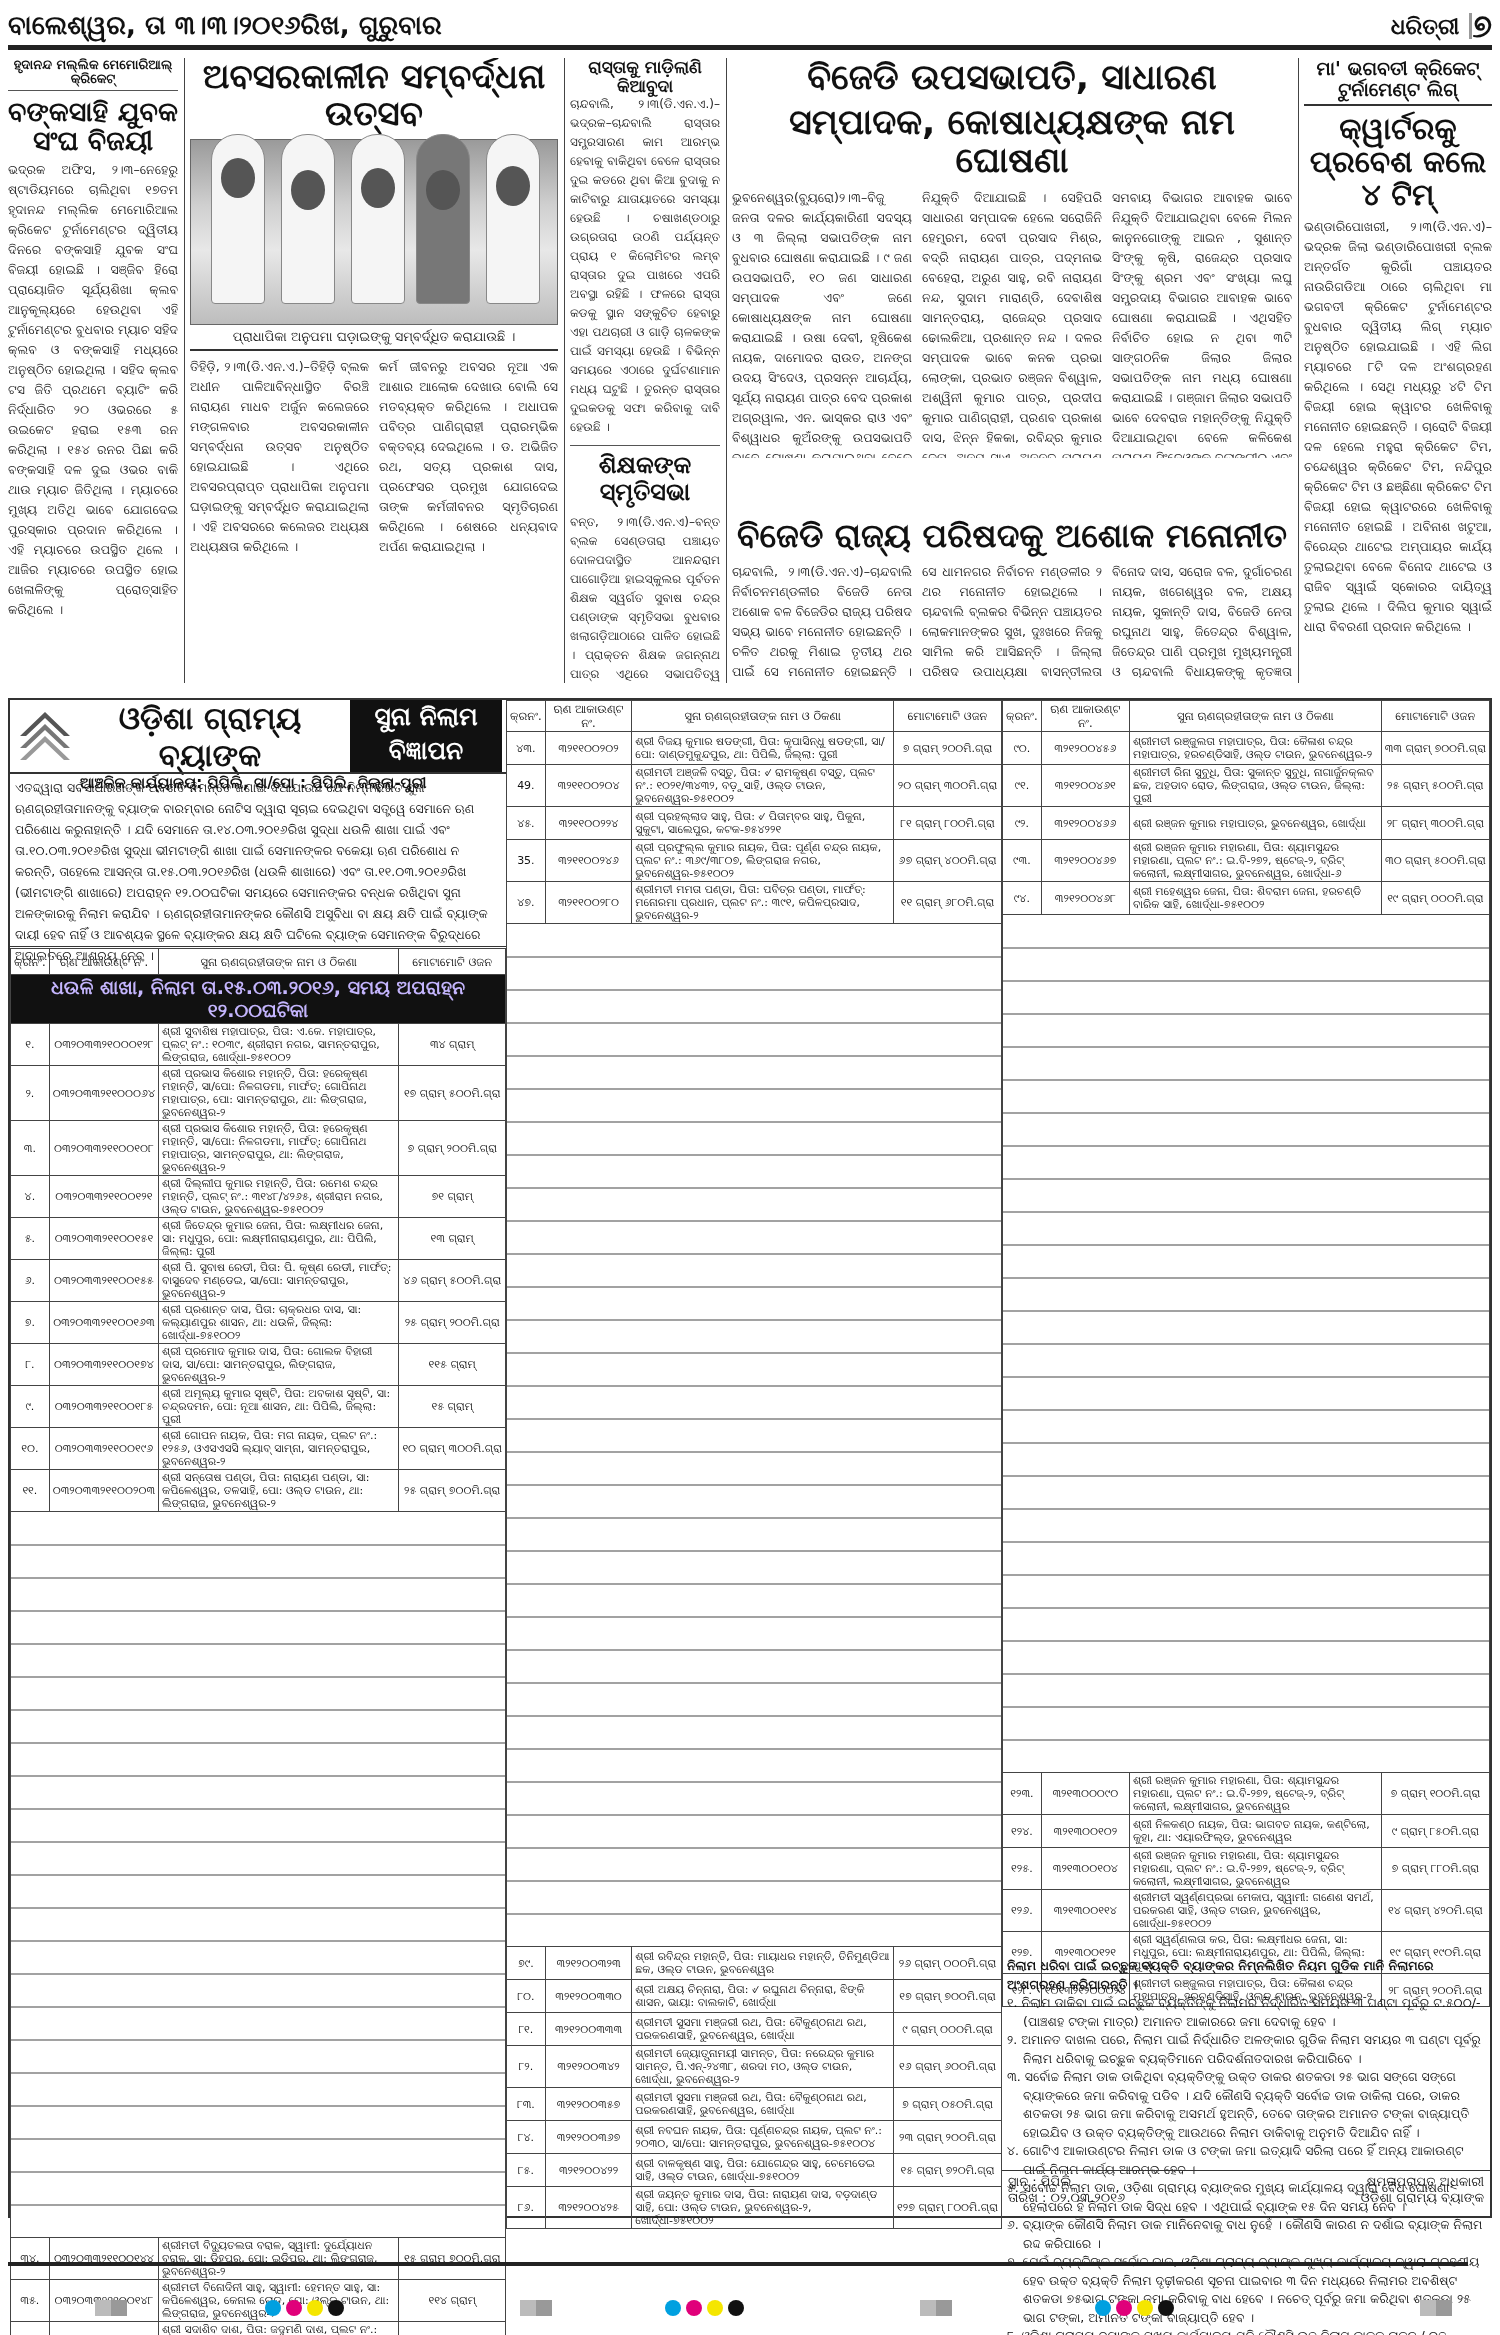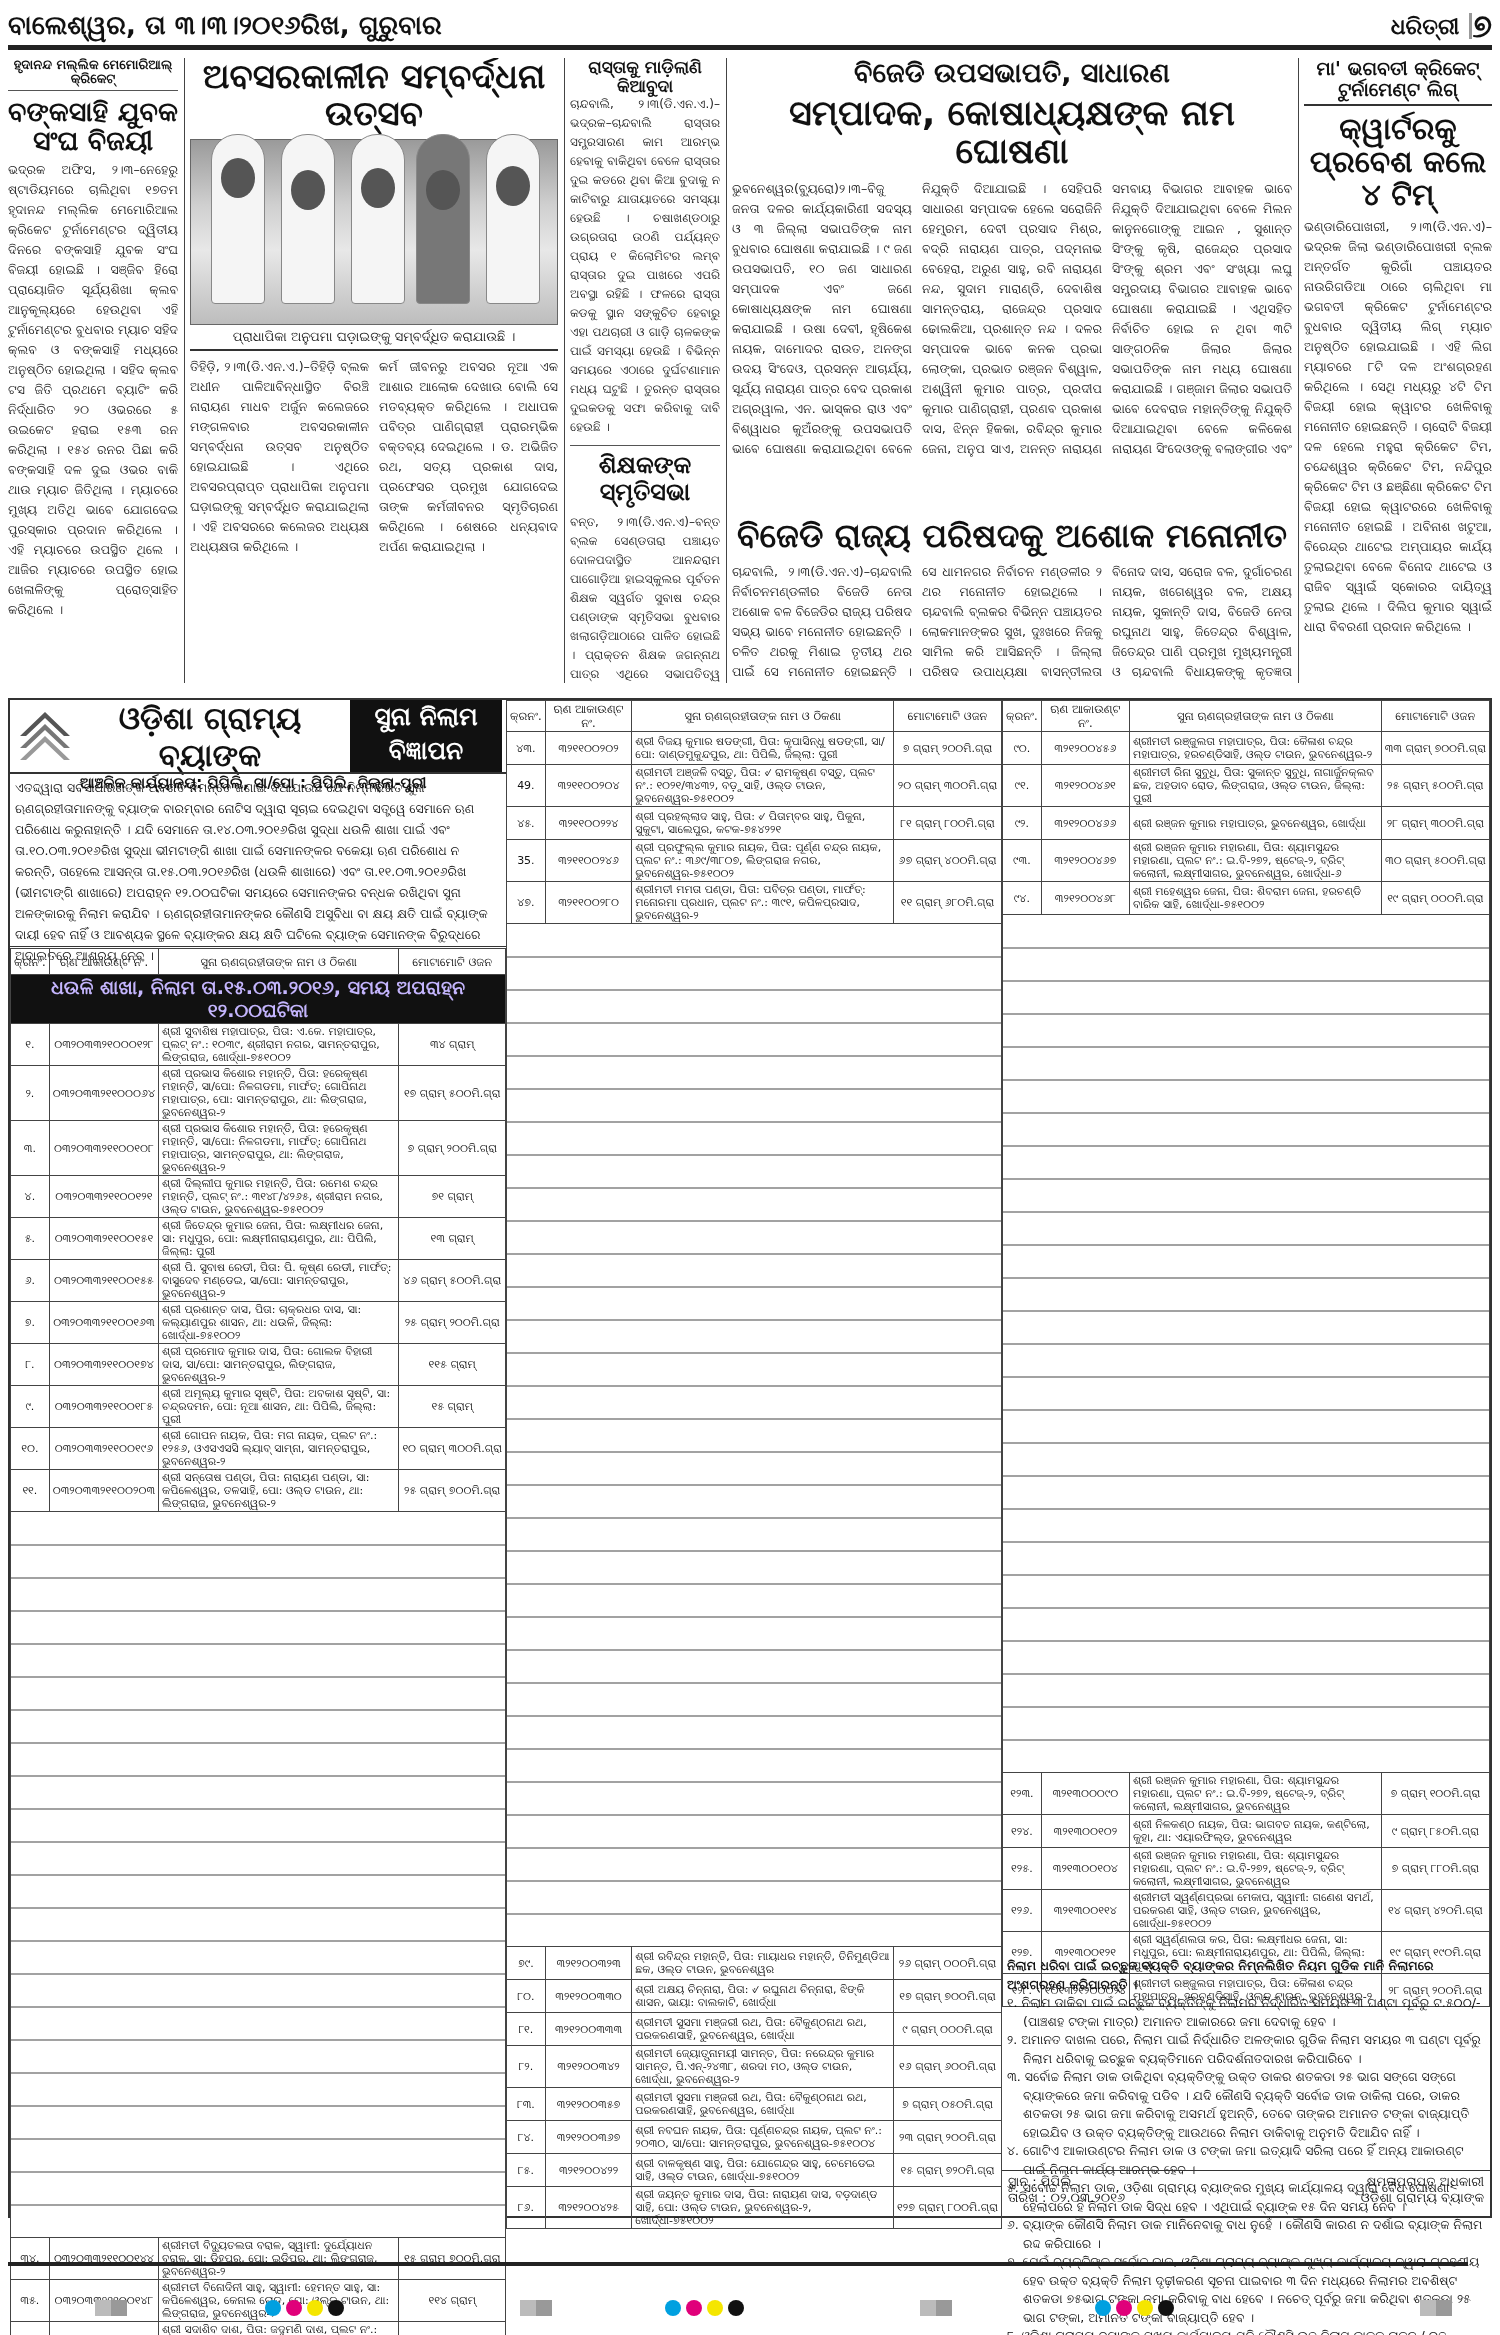--- a/index.html
+++ b/index.html
@@ -87,21 +87,21 @@
 
   <div class="col" style="left:562px;top:0;width:150px;height:625px;">
     <div class="hl" style="font-size:17px;">ରାସ୍ତାକୁ ମାଡ଼ିଲାଣି କିଆବୁଦା</div>
     <div class="body" style="font-size:12px;line-height:19px;">ଚାନ୍ଦବାଲି, ୨।୩(ଡି.ଏନ.ଏ.)– ଭଦ୍ରକ–ଚାନ୍ଦବାଲି ରାସ୍ତାର ସମ୍ପ୍ରସାରଣ କାମ ଆରମ୍ଭ ହେବାକୁ ବାକିଥିବା ବେଳେ ରାସ୍ତାର ଦୁଇ କଡରେ ଥିବା କିଆ ବୁଦାକୁ ନ କାଟିବାରୁ ଯାତାୟାତରେ ସମସ୍ୟା ହେଉଛି । ଚଷାଖଣ୍ଡଠାରୁ ଉଗ୍ରତାରା ଉଠଣି ପର୍ଯ୍ୟନ୍ତ ପ୍ରାୟ ୧ କିଲୋମିଟର ଲମ୍ବ ରାସ୍ତାର ଦୁଇ ପାଖରେ ଏପରି ଅବସ୍ଥା ରହିଛି । ଫଳରେ ରାସ୍ତା କଡକୁ ସ୍ଥାନ ସଙ୍କୁଚିତ ହେବାରୁ ଏହା ପଥଚାରୀ ଓ ଗାଡ଼ି ଚାଳକଙ୍କ ପାଇଁ ସମସ୍ୟା ହେଉଛି । ବିଭିନ୍ନ ସମୟରେ ଏଠାରେ ଦୁର୍ଘଟଣାମାନ ମଧ୍ୟ ଘଟୁଛି । ତୁରନ୍ତ ରାସ୍ତାର ଦୁଇକଡକୁ ସଫା କରିବାକୁ ଦାବି ହେଉଛି ।</div>
     <div class="hl" style="font-size:24px;margin:8px 0;border-top:1px solid #555;padding-top:6px;">ଶିକ୍ଷକଙ୍କ ସ୍ମୃତିସଭା</div>
     <div class="body" style="font-size:12px;line-height:19px;">ବନ୍ତ, ୨।୩(ଡି.ଏନ.ଏ)–ବନ୍ତ ବ୍ଲକ ସେଣ୍ଡତାରା ପଞ୍ଚାୟତ ଦୋଳପଦାସ୍ଥିତ ଆନନ୍ଦରାମ ପାଗୋଡ଼ିଆ ହାଇସ୍କୁଲର ପୂର୍ବତନ ଶିକ୍ଷକ ସ୍ୱର୍ଗତ ସୁବାଷ ଚନ୍ଦ୍ର ପଣ୍ଡାଙ୍କ ସ୍ମୃତିସଭା ବୁଧବାର ଖଲାଗଡ଼ିଆଠାରେ ପାଳିତ ହୋଇଛି । ପ୍ରାକ୍ତନ ଶିକ୍ଷକ ଜଗନ୍ନାଥ ପାତ୍ର ଏଥିରେ ସଭାପତିତ୍ୱ କରିଥିଲେ । ଉକ୍ତ ସଭାରେ ପ୍ରାକ୍ତନ ରାଜ୍ୟ ମାଧ୍ୟମିକ ଶିକ୍ଷକ ସଂଘର ସମ୍ପାଦକ ରଘୁନାଥ ସାହୁ, ଜିଲ୍ଲା ମାଧ୍ୟମିକ ଶିକ୍ଷକ ସଂଘ ସଭାପତି ଉପେନ୍ଦ୍ର ପ୍ରସାଦ ପାଢ଼ୀ, ବ୍ଲକ ମାଧ୍ୟମିକ ଶିକ୍ଷକ ସଂଘ ସମ୍ପାଦକ ଶଶୀ ଶେଖର କରଶର୍ମା, ରାଜ୍ୟ କୃଷକ ମୋର୍ଚ୍ଚା କୋଷାଧ୍ୟକ୍ଷ ଶଙ୍କର୍ଷଣ ଜେନା ପ୍ରମୁଖ ସ୍ୱର୍ଗତ ଶିକ୍ଷକଙ୍କର କର୍ତ୍ତବ୍ୟ ନିଷ୍ଠ ସମ୍ପର୍କରେ କହିଥିଲେ ।</div>
   </div>
   <div class="rule-v" style="left:718px;top:0;height:625px;"></div>
 
   <div class="col" style="left:724px;top:0;width:560px;height:400px;">
-    <div class="hl" style="font-size:27px;">ବିଜେଡି ଉପସଭାପତି, ସାଧାରଣ</div>
+    <div class="hl" style="font-size:35px;">ବିଜେଡି ଉପସଭାପତି, ସାଧାରଣ</div>
     <div class="hl" style="font-size:35px;margin-top:6px;">ସମ୍ପାଦକ, କୋଷାଧ୍ୟକ୍ଷଙ୍କ ନାମ ଘୋଷଣା</div>
     <div style="display:flex;gap:10px;margin-top:8px;">
       <div class="body" style="flex:1;">ଭୁବନେଶ୍ୱର(ବ୍ୟୁରୋ)୨।୩–ବିଜୁ ଜନତା ଦଳର କାର୍ଯ୍ୟକାରିଣୀ ସଦସ୍ୟ ଓ ୩ ଜିଲ୍ଲା ସଭାପତିଙ୍କ ନାମ ବୁଧବାର ଘୋଷଣା କରାଯାଇଛି । ୯ ଜଣ ଉପସଭାପତି, ୧୦ ଜଣ ସାଧାରଣ ସମ୍ପାଦକ ଏବଂ ଜଣେ କୋଷାଧ୍ୟକ୍ଷଙ୍କ ନାମ ଘୋଷଣା କରାଯାଇଛି । ଉଷା ଦେବୀ, ହୃଷିକେଶ ନାୟକ, ଦାମୋଦର ରାଉତ, ଅନଙ୍ଗ ଉଦୟ ସିଂଦେଓ, ପ୍ରସନ୍ନ ଆଚାର୍ଯ୍ୟ, ସୂର୍ଯ୍ୟ ନାରାୟଣ ପାତ୍ର ବେଦ ପ୍ରକାଶ ଅଗ୍ରୱାଲ, ଏନ. ଭାସ୍କର ରାଓ ଏବଂ ବିଶ୍ୱାଧର କୁଅଁରଙ୍କୁ ଉପସଭାପତି ଭାବେ ଘୋଷଣା କରାଯାଇଥିବା ବେଳେ ରାଜ୍ୟ ଶ୍ରମିକଲ୍ୟାଣ ବୋର୍ଡର ଅଧ୍ୟକ୍ଷ ଥିବା ସୁବାସ ସିଂଙ୍କୁ କୋଷାଧ୍ୟକ୍ଷ ଭାବେ</div>
       <div class="body" style="flex:1;">ନିଯୁକ୍ତି ଦିଆଯାଇଛି । ସେହିପରି ସାଧାରଣ ସମ୍ପାଦକ ହେଲେ ସରୋଜିନି ହେମ୍ବ୍ରମ, ଦେବୀ ପ୍ରସାଦ ମିଶ୍ର, ବଦ୍ରି ନାରାୟଣ ପାତ୍ର, ପଦ୍ମନାଭ ବେହେରା, ଅରୁଣ ସାହୁ, ରବି ନାରାୟଣ ନନ୍ଦ, ସୁଦାମ ମାରାଣ୍ଡି, ଦେବାଶିଷ ସାମନ୍ତରାୟ, ରାଜେନ୍ଦ୍ର ପ୍ରସାଦ ଢୋଲକିଆ, ପ୍ରଶାନ୍ତ ନନ୍ଦ । ଦଳର ସମ୍ପାଦକ ଭାବେ କନକ ପ୍ରଭା ଲୋଙ୍କା, ପ୍ରଭାତ ରଞ୍ଜନ ବିଶ୍ୱାଳ, ଅଶ୍ୱିନୀ କୁମାର ପାତ୍ର, ପ୍ରଦୀପ କୁମାର ପାଣିଗ୍ରାହୀ, ପ୍ରଣବ ପ୍ରକାଶ ଦାସ, ଝିନ୍ନ ହିକକା, ରବିନ୍ଦ୍ର କୁମାର ଜେନା, ଅନୁପ ସାଏ, ଅନନ୍ତ ନାରାୟଣ ଜେନା, ପ୍ରିୟଦର୍ଶୀ ମିଶ୍ରଙ୍କୁ ନିଯୁକ୍ତି ଦିଆଯାଇଛି । ସେହିପରି ରଣେନ୍ଦ୍ର ପ୍ରତାପ ସ୍ୱାଇଁଙ୍କୁ ବିଜେଡି</div>
       <div class="body" style="flex:1;">ସମବାୟ ବିଭାଗର ଆବାହକ ଭାବେ ନିଯୁକ୍ତି ଦିଆଯାଇଥିବା ବେଳେ ମିଲନ କାନୁନଗୋଙ୍କୁ ଆଇନ , ସୁଶାନ୍ତ ସିଂଙ୍କୁ କୃଷି, ରାଜେନ୍ଦ୍ର ପ୍ରସାଦ ସିଂଙ୍କୁ ଶ୍ରମ ଏବଂ ସଂଖ୍ୟା ଲଘୁ ସମ୍ପ୍ରଦାୟ ବିଭାଗର ଆବାହକ ଭାବେ ଘୋଷଣା କରାଯାଇଛି । ଏଥିସହିତ ନିର୍ବାଚିତ ହୋଇ ନ ଥିବା ୩ଟି ସାଙ୍ଗଠନିକ ଜିଲାର ଜିଲାର ସଭାପତିଙ୍କ ନାମ ମଧ୍ୟ ଘୋଷଣା କରାଯାଇଛି । ଗଞ୍ଜାମ ଜିଲାର ସଭାପତି ଭାବେ ଦେବରାଜ ମହାନ୍ତିଙ୍କୁ ନିଯୁକ୍ତି ଦିଆଯାଇଥିବା ବେଳେ କଳିକେଶ ନାରାୟଣ ସିଂଦେଓଙ୍କୁ ବଲାଙ୍ଗୀର ଏବଂ ପ୍ରମୋଦ ରଥଙ୍କୁ ସମ୍ବଲପୁର ଜିଲା ସଭାପତି ଭାବେ ନିଯୁକ୍ତି ଦିଆଯାଇଛି ।</div>
     </div>
   </div>
   <div class="col" style="left:724px;top:460px;width:560px;height:165px;">
     <div class="hl" style="font-size:33px;">ବିଜେଡି ରାଜ୍ୟ ପରିଷଦକୁ ଅଶୋକ ମନୋନୀତ</div>
     <div style="display:flex;gap:10px;margin-top:8px;">

